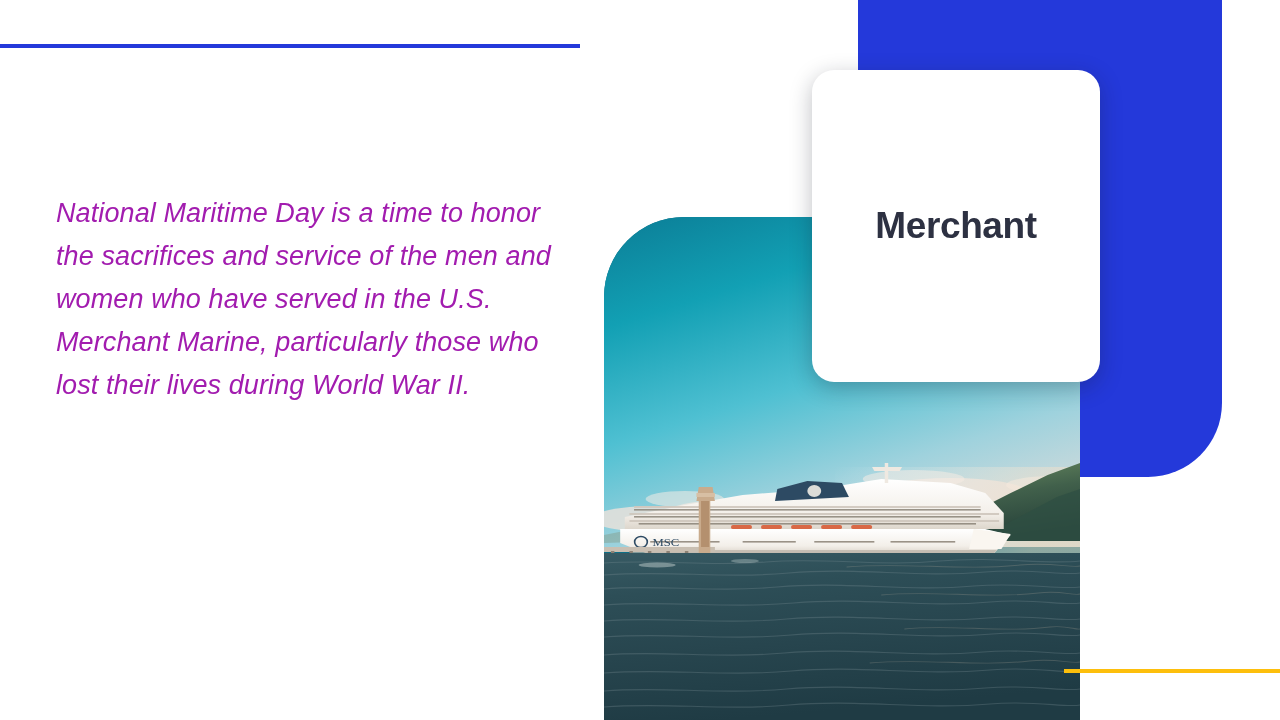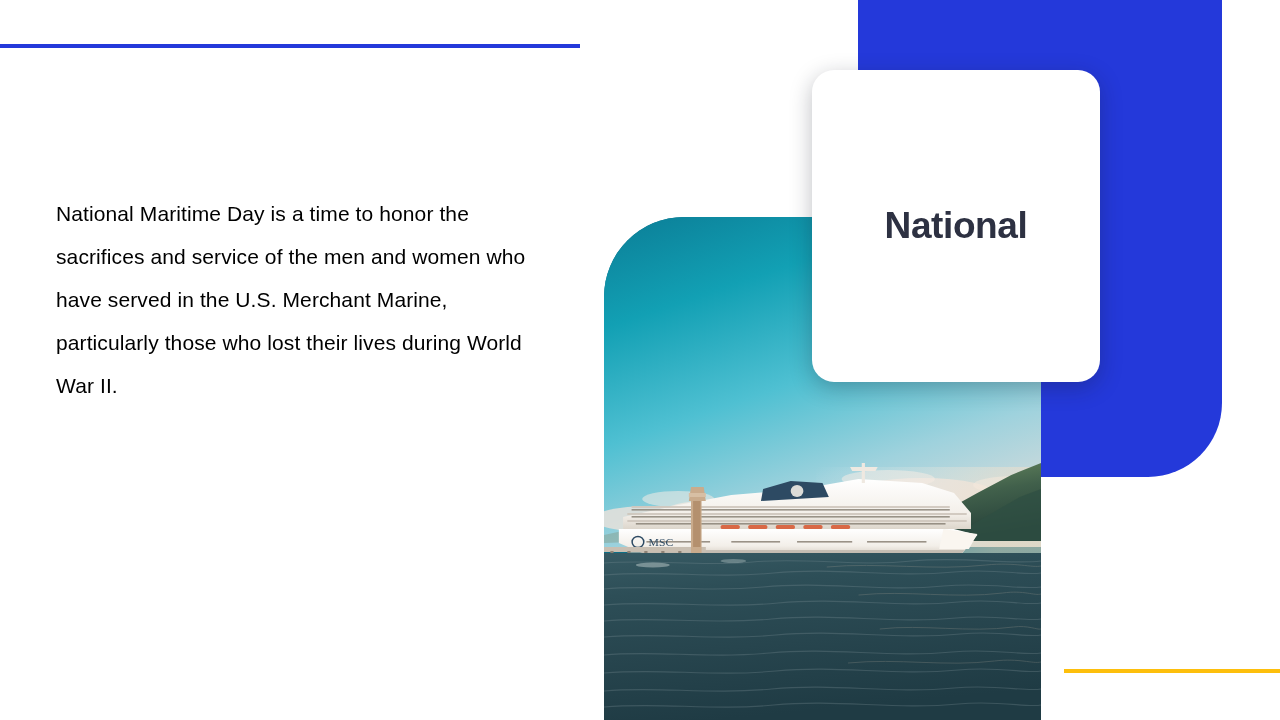--- a/index.html
+++ b/index.html
@@ -49,21 +49,21 @@
     height: 487px;
     background: #2439da;
     border-radius: 0 0 74px 0;
   }
 
   
   .photo {
     position: absolute;
     left: 604px;
     top: 217px;
-    width: 437px;
+    width: 476px;
     height: 503px;
     border-radius: 80px 0 0 0;
     overflow: hidden;
     background: #0e6f86;
   }
   .photo svg { display: block; width: 100%; height: 100%; }
 
   
   .benefits-card {
     position: absolute;
@@ -97,24 +97,25 @@
     font-size: 40px;
     font-weight: bold;
     line-height: 51px;
     letter-spacing: -0.6px;
     margin-bottom: 12px;
   }
   .headline .l1 { color: #2439da; display: block; }
   .headline .l2 { color: #fdbf0c; display: block; }
 
   .body-copy {
-    font-size: 21px;
+    font-size: 27px;
     line-height: 43px;
-    color: #000000;
+    color: #a21caf;
     letter-spacing: 0.1px;
+    font-style: italic;
   }
 </style>
 </head>
 <body>
 
 <div id="slide">
 
   <div class="top-rule"></div>
 
   <div class="blue-block"></div>
@@ -254,21 +255,21 @@
         <path d="M260,412 C300,407 344,416 386,410 C400,408 408,413 412,412"></path>
         <path d="M230,446 C278,441 322,450 368,444 C392,441 404,447 412,445"></path>
       </g>
 
       <ellipse cx="46" cy="348" rx="16" ry="2.6" fill="#cfd9d8" opacity="0.45"></ellipse>
       <ellipse cx="122" cy="344" rx="12" ry="2" fill="#cfd9d8" opacity="0.35"></ellipse>
     </svg>
   </div>
 
   <div class="benefits-card">
-    <span class="benefits-title">National</span>
+    <span class="benefits-title">Merchant</span>
   </div>
 
   <div class="text-col">
     <h1 class="headline">
     </h1>
     <p class="body-copy">National Maritime Day is a time to honor the sacrifices and service of the men and women who have served in the U.S. Merchant Marine, particularly those who lost their lives during World War II.</p>
   </div>
 
   <div class="bottom-rule"></div>
 

